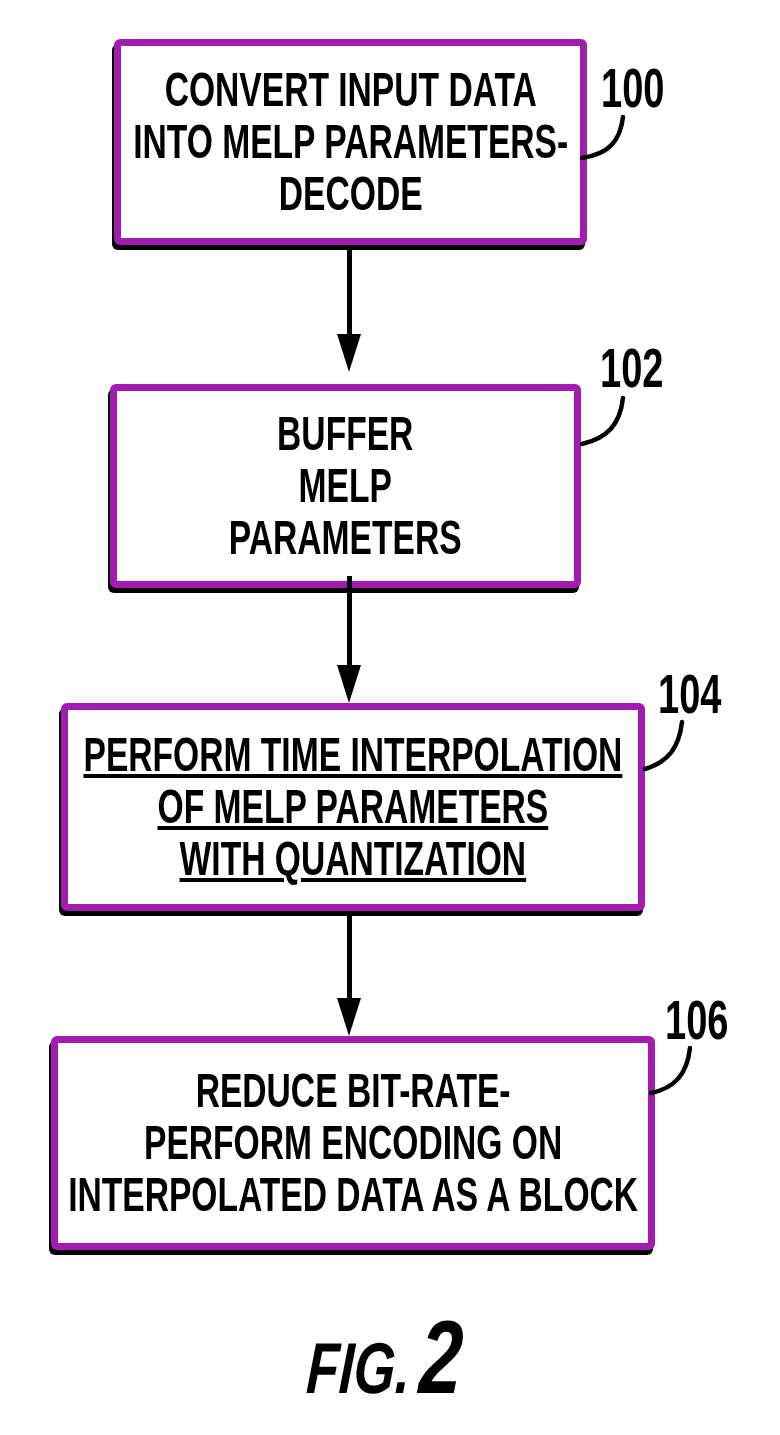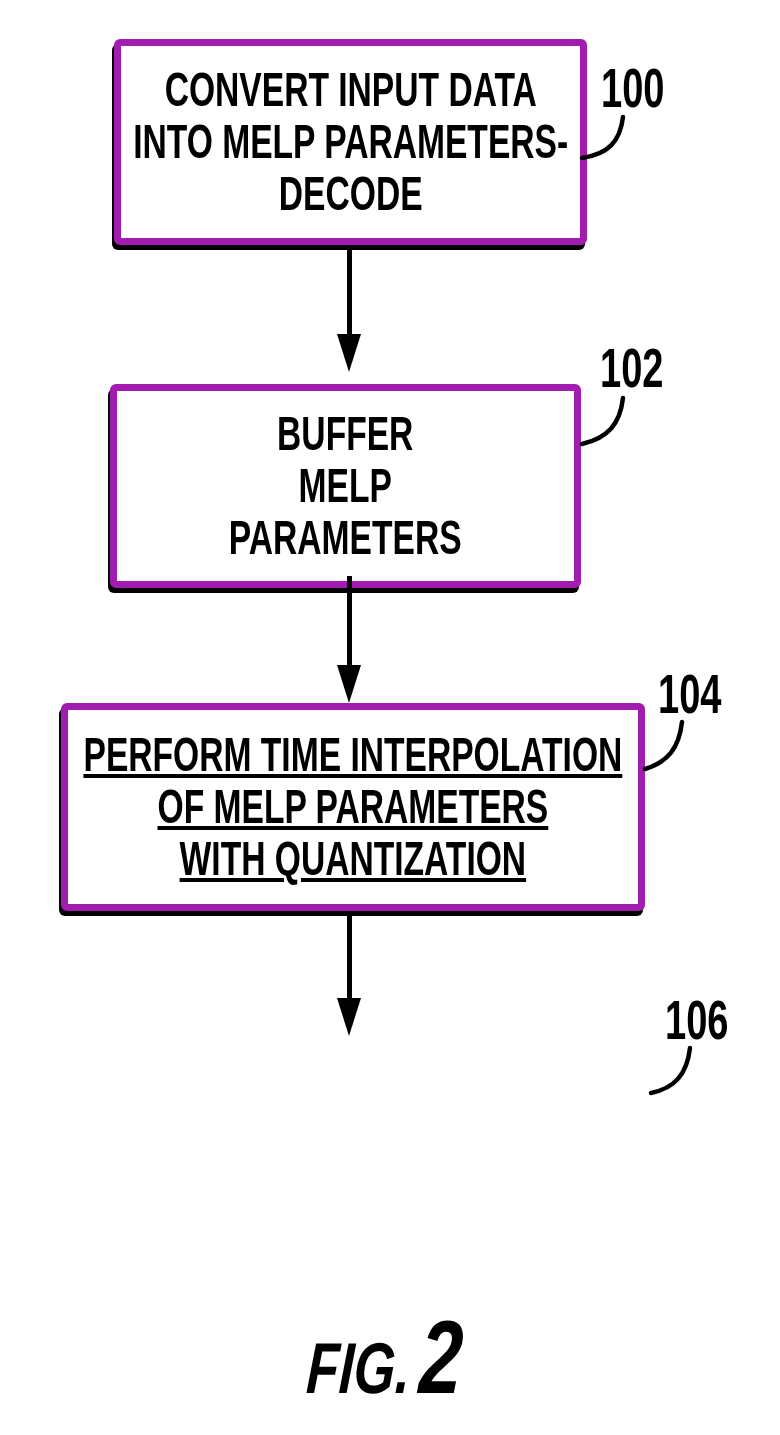--- a/index.html
+++ b/index.html
@@ -167,20 +167,27 @@
       <span>WITH QUANTIZATION</span>
     </div>
   </div>
   <div class="ref" id="ref-104">104</div>
 
   <div class="arrow" id="arrow-3">
     <div class="stem"></div>
     <div class="head"></div>
   </div>
 
+  <div class="step" id="step-106">
+    <div class="step-text">
+      <span>REDUCE BIT-RATE-</span>
+      <span>PERFORM ENCODING ON</span>
+      <span>INTERPOLATED DATA AS A BLOCK</span>
+    </div>
+  </div>
   <div class="ref" id="ref-106">106</div>
 
   <svg class="leader-overlay" viewBox="0 0 780 1435">
     <path d="M 623 117 C 620 142, 608 154, 582 158"></path>
     <path d="M 623 398 C 620 424, 608 438, 582 444"></path>
     <path d="M 682 722 C 679 748, 668 762, 645 769"></path>
     <path d="M 690 1048 C 687 1074, 675 1088, 651 1093"></path>
   </svg>
 
   <div class="caption">

